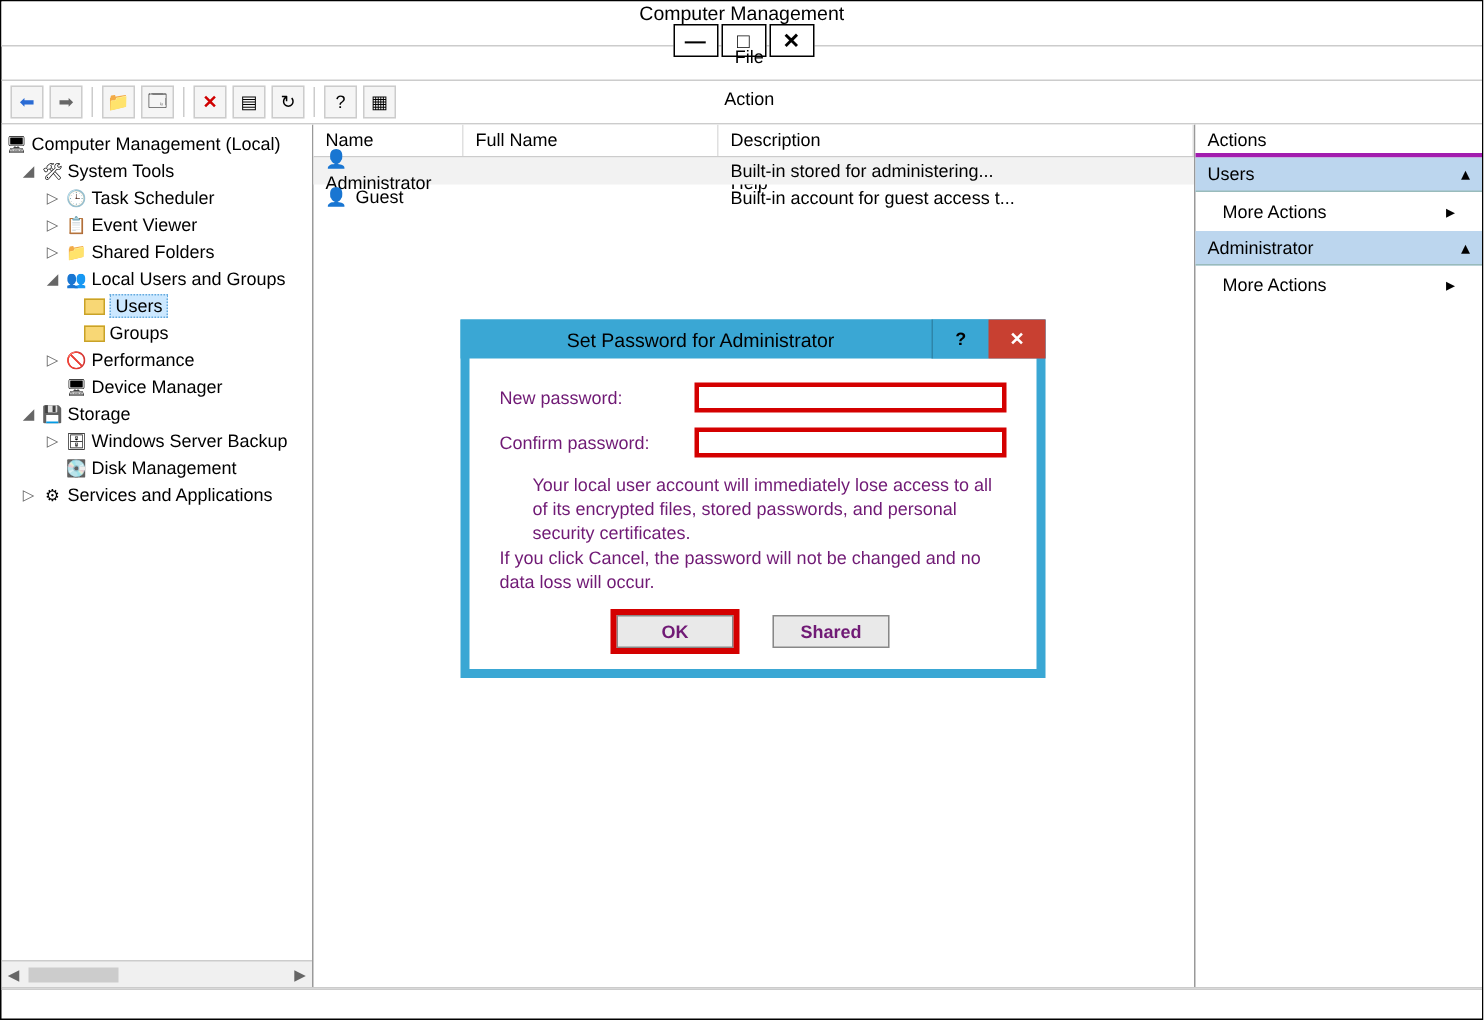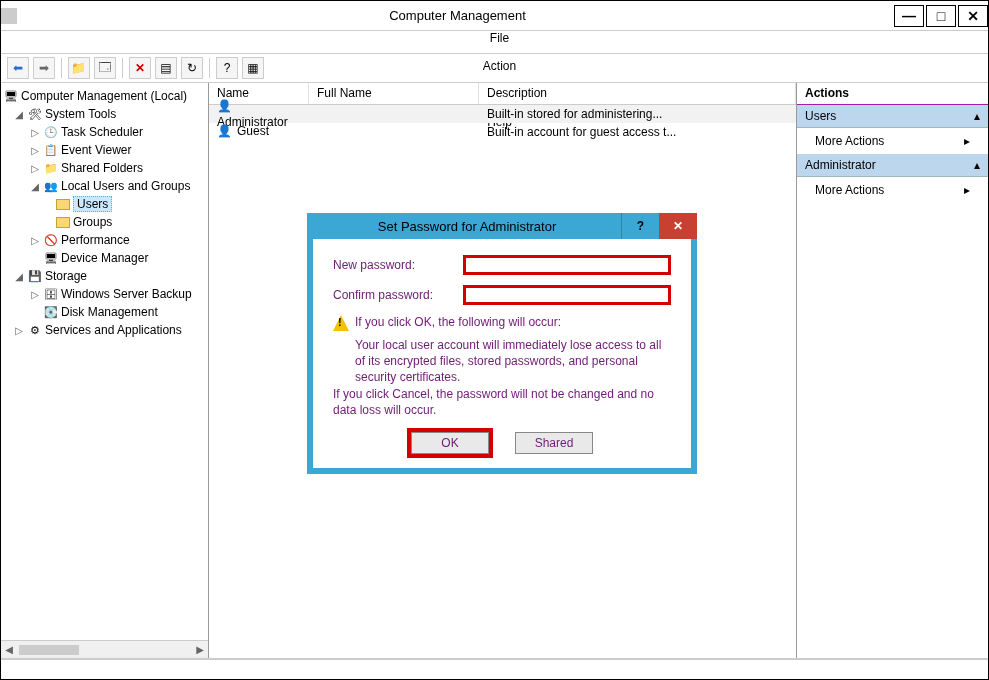--- a/index.html
+++ b/index.html
@@ -1,18 +1,18 @@
 <!DOCTYPE html>
 <html><head>
 <meta charset="utf-8">
 <style>
   * { box-sizing: border-box; font-family: "Segoe UI", Tahoma, sans-serif; }
   body { margin: 0; padding: 0; background: #fff; }
   .window { width: 989px; height: 680px; border: 1px solid #000; display: flex; flex-direction: column; background: #fff; }
-  .titlebar { height: 30px; background: #fff; display: flex; align-items: center; border-bottom: 1px solid #ccc; padding-left: 0; }
+  .titlebar { height: 30px; background: #fff; display: flex; align-items: center; border-bottom: 1px solid #ccc; padding-left: 0; flex-direction: column; }
   .titlebar .sysicon { width: 16px; height: 16px; background: #ccc; margin-right: 6px; display:inline-block; }
   .titlebar .title { flex: 1; text-align: center; font-size: 13px; }
   .winbtns { display: flex; }
   .winbtn { width: 30px; height: 22px; border: 1px solid #000; margin-left: 2px; display:flex; align-items:center; justify-content:center; font-weight:bold; font-size:14px; background:#fff; }
   .menubar { height: 22px; display:flex; align-items:center; padding-left: 10px; font-size: 12px; gap: 14px; flex-direction: column; }
   .menubar span { cursor: default; }
   .toolbar { height: 30px; border-top: 1px solid #ccc; border-bottom: 1px solid #ccc; display:flex; align-items:center; padding-left: 6px; gap: 4px; }
   .tbtn { width: 22px; height:22px; border:1px solid #ccc; display:flex; align-items:center; justify-content:center; font-size:12px; background:#f5f5f5; }
   .tbtn.nav-back { color:#2a6bd4; }
   .tbtn.nav-fwd { color:#666; }
@@ -35,41 +35,41 @@
   .list-header div { padding:3px 8px; border-right:1px solid #e0e0e0; }
   .col-name { width:100px; }
   .col-full { width:170px; }
   .col-desc { flex:1; }
   .list-body { font-size:12px; }
   .list-row { display:flex; height:18px; align-items:center; }
   .list-row.selrow { background:#f2f2f2; }
   .list-row .c { padding:0 8px; }
   .uicon { width:16px; height:16px; display:inline-block; margin-right:4px; }
   .actions-pane { width:192px; border-left:1px solid #999; display:flex; flex-direction:column; font-size:12px; }
-  .actions-title { height:22px; border-bottom:1px solid #a21caf; background:#fff; padding:3px 8px; font-weight:bold; }
+  .actions-title { height:22px; border-bottom:3px solid #a21caf; background:#fff; padding:3px 8px; font-weight:normal; }
   .action-section { background:#bcd6ee; padding:4px 8px; display:flex; justify-content:space-between; border-bottom:1px solid #9bb; }
   .action-item { padding:6px 18px; display:flex; justify-content:space-between; }
   .dialog-overlay { position:absolute; top:130px; left:98px; }
   .dlg { width:390px; border:6px solid #3aa7d4; background:#fff; font-size:12px; }
   .dlg-title { height:26px; background:#3aa7d4; display:flex; align-items:center; color:#000; position:relative; margin:-6px -6px 0 -6px; padding-left: 6px;}
   .dlg-title .t { flex:1; text-align:center; font-size:13px; }
   .dlg-title .dlg-btns { display:flex; height:100%; }
   .dlg-title .dbtn { width:38px; display:flex; align-items:center; justify-content:center; font-weight:bold; }
   .dlg-title .dbtn.help { background:#3aa7d4; border-left:1px solid rgba(0,0,0,0.2);}
   .dlg-title .dbtn.close { background:#c84031; color:#fff; }
   .dlg-body { padding: 16px 20px 14px 20px; color:#701a75;}
   .fld-row { display:flex; align-items:center; margin-bottom:10px; }
   .fld-row label { width:130px; }
   .fld-row .inp { flex:1; height:20px; border:3px solid #d40000; background:#fff; }
   .warn-row { display:flex; align-items:flex-start; gap:6px; margin-top:4px;}
   .warn-ic { width:16px; height:16px; background: conic-gradient(#f2c200 0 100%); clip-path: polygon(50% 0, 100% 100%, 0 100%); display:inline-block; position:relative;}
   .warn-ic::after{content:"!"; position:absolute; left:5px; top:1px; font-size:11px; color:#000; font-weight:bold;}
   .info-block { margin-left:22px; margin-top:6px; line-height:1.35; }
   .cancel-block { line-height:1.35;}
-  .btn-row { display:flex; justify-content:center; gap:26px; margin-top:14px; }
+  .btn-row { display:flex; justify-content:center; gap:26px; margin-top:14px;font-weight:bold; }
   .btn { width:78px; height:22px; border:1px solid #888; background:#e9e9e9; font-size:12px; display:flex; align-items:center; justify-content:center;}
   .btn.ok { outline:4px solid #d40000; }
   .footer { height:20px; border-top:1px solid #ccc; }
 </style>
 </head>
 <body>
 
 <div class="window">
 
   <div class="titlebar">
@@ -216,24 +216,20 @@
           </div>
           <div class="dlg-body">
             <div class="fld-row">
               <label>New password:</label>
               <div class="inp"></div>
             </div>
             <div class="fld-row">
               <label>Confirm password:</label>
               <div class="inp"></div>
             </div>
-            <div class="warn-row">
-              <span class="warn-ic"></span>
-              <span>If you click OK, the following will occur:</span>
-            </div>
             <div class="info-block">Your local user account will immediately lose access to all of its encrypted files, stored passwords, and personal security certificates.</div>
             <div class="cancel-block">If you click Cancel, the password will not be changed and no data loss will occur.</div>
             <div class="btn-row">
               <div class="btn ok">OK</div>
               <div class="btn">Shared</div>
             </div>
           </div>
         </div>
       </div>
     </div>

